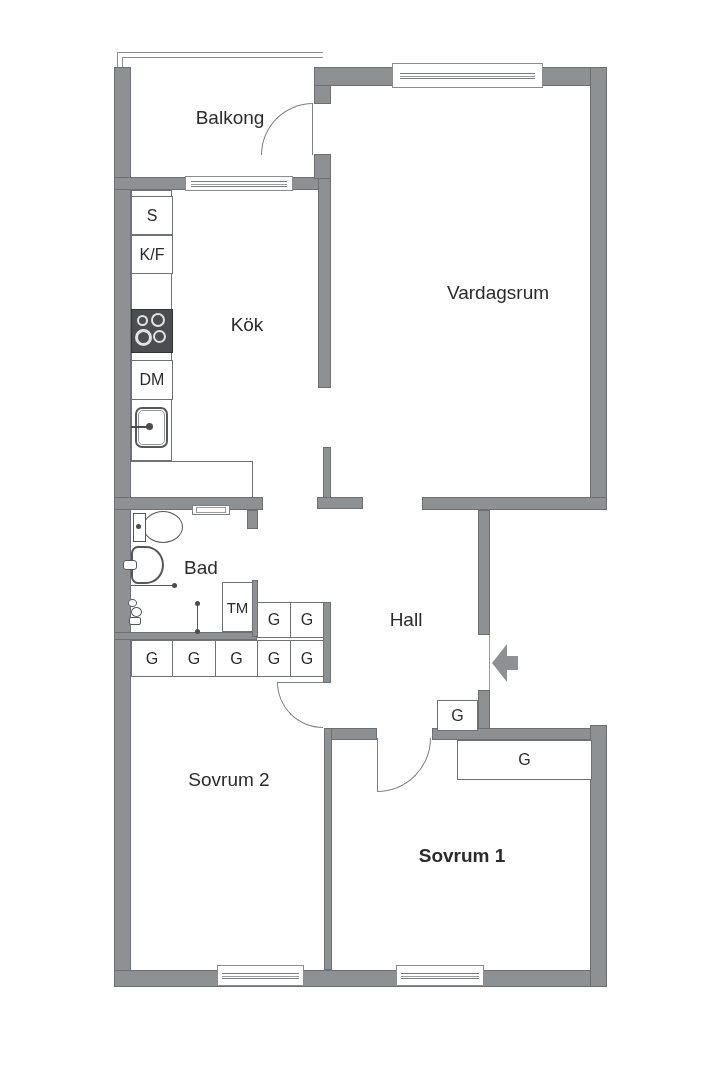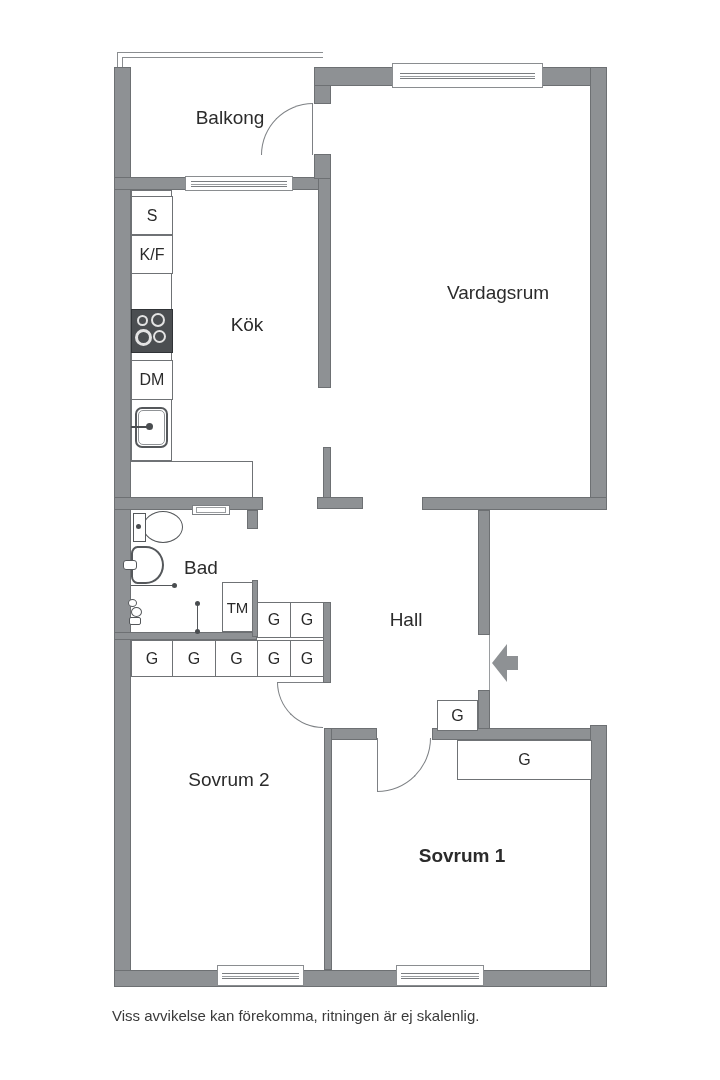--- a/index.html
+++ b/index.html
@@ -176,15 +176,14 @@
   </div>
 
   <div class="room-label" style="left:230px;top:118px;">Balkong</div>
   <div class="room-label" style="left:466px;top:293px;margin-left:32px;">Vardagsrum</div>
   <div class="room-label" style="left:247px;top:325px;">Kök</div>
   <div class="room-label" style="left:201px;top:568px;">Bad</div>
   <div class="room-label" style="left:406px;top:620px;">Hall</div>
   <div class="room-label" style="left:229px;top:780px;">Sovrum 2</div>
   <div class="room-label" style="left:462px;top:856px;font-weight:bold;">Sovrum 1</div>
 
-  <div id="footer">Viss avvikelse kan förekomma, ritningen är ej skalenlig.</div>
 
 </div>
 
 </body></html>

